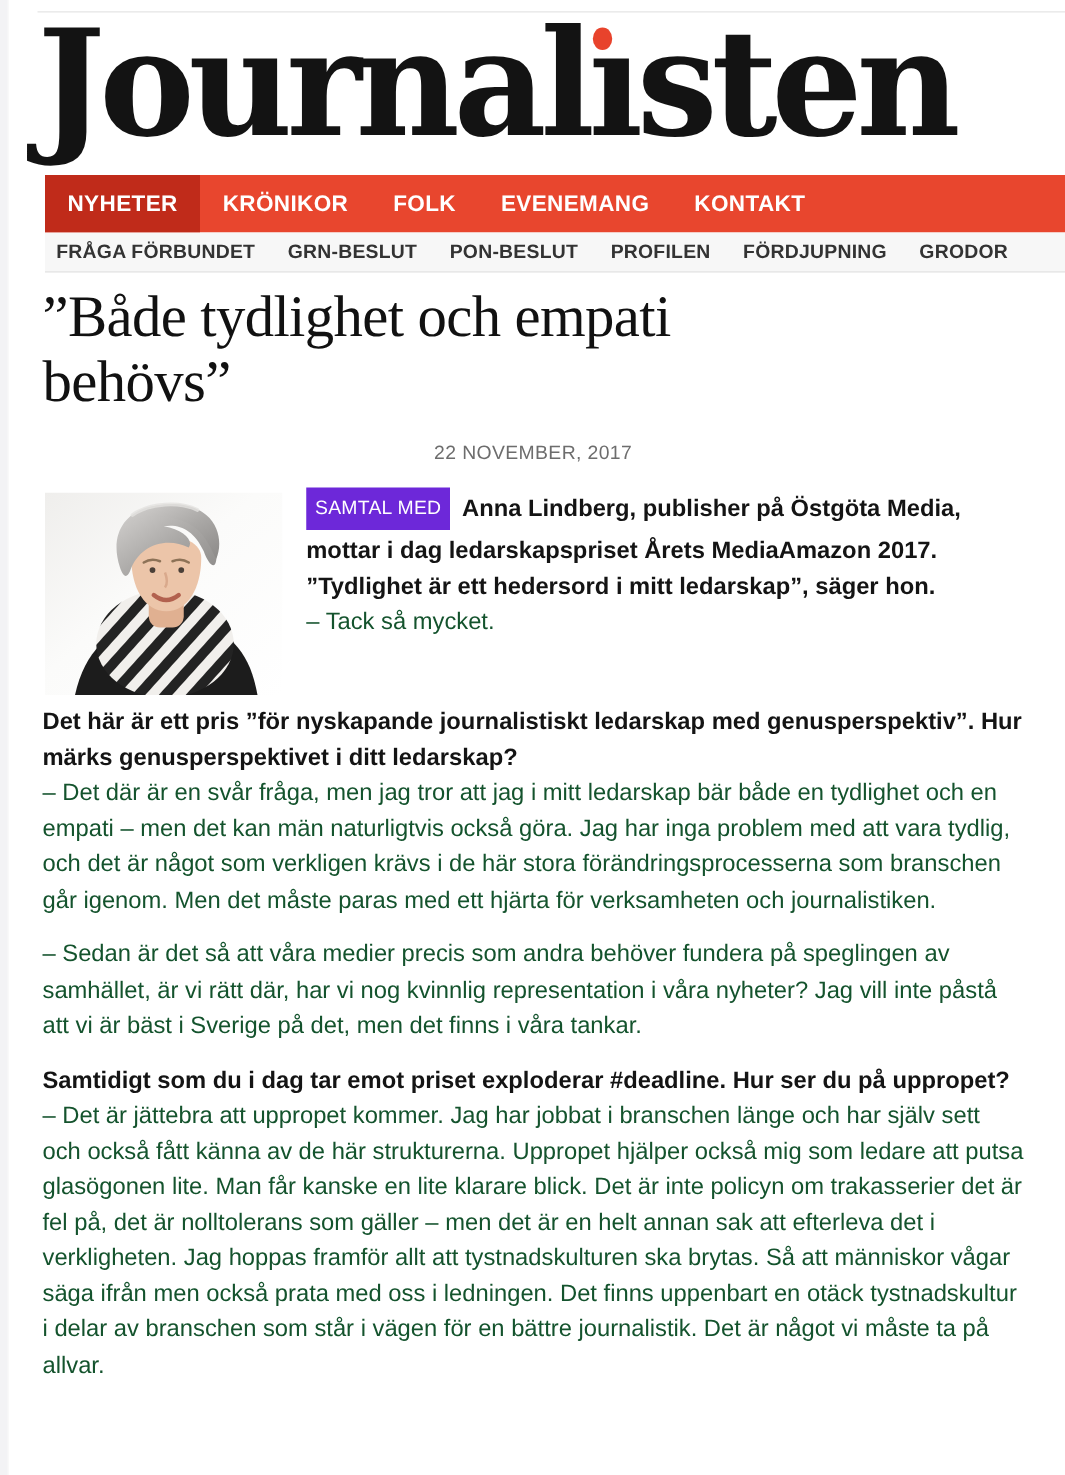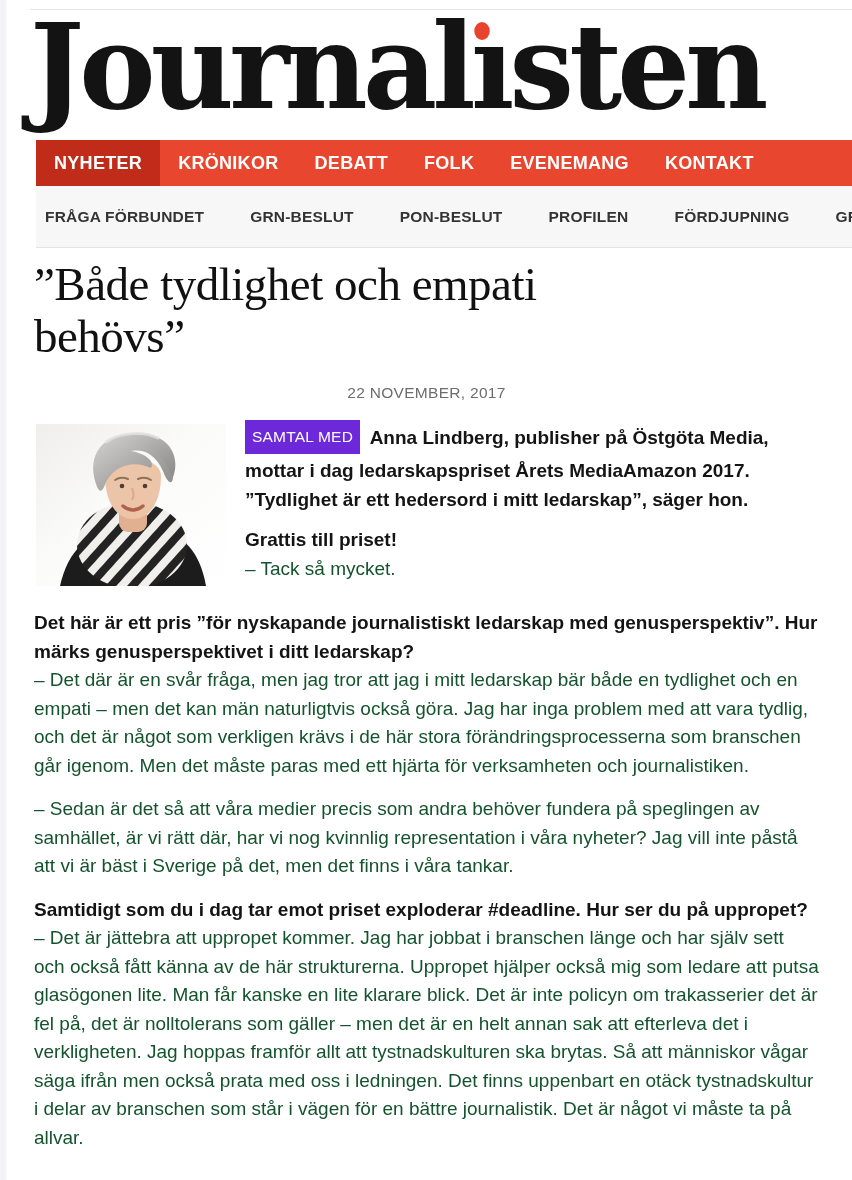--- a/index.html
+++ b/index.html
@@ -34,22 +34,22 @@
   }
   .mainnav a {
     display:flex; align-items:center; padding:0 18px;
     color:#fff; font-weight:bold; font-size:18px; letter-spacing:0.3px;
     text-decoration:none;
   }
   .mainnav a.active { background:#c02b1a; }
 
   
   .subnav {
-    margin-left:36px; height:62px; background:#f7f7f7; border-bottom:1px solid #e3e3e3;
-    display:flex; align-items:center; overflow:hidden; white-space:nowrap; padding-left:0;gap:20px;
+    margin-left:36px; height:32px; background:#f7f7f7; border-bottom:1px solid #e3e3e3;
+    display:flex; align-items:center; overflow:hidden; white-space:nowrap; padding-left:0;
   }
   .subnav a {
     padding:0 13px; color:#333; font-weight:bold; font-size:15.5px;
     letter-spacing:0.2px; text-decoration:none;
   }
   .subnav a:first-child { padding-left:9px; }
 
   
   .article { padding:0 33px 0 34px; }
   h1.title {
@@ -81,21 +81,20 @@
 <div class="left-gutter"></div>
 <div class="top-divider"></div>
 
 <header class="masthead">
   <a href="#" class="logo"><span>Journal</span><span class="iwrap"><span>ı</span><span class="ring"></span></span><span>sten</span></a>
 </header>
 
 <nav class="mainnav">
   <a href="#" class="active">NYHETER</a>
   <a href="#">KRÖNIKOR</a>
-  <a href="#">DEBATT</a>
   <a href="#">FOLK</a>
   <a href="#">EVENEMANG</a>
   <a href="#">KONTAKT</a>
 </nav>
 
 <nav class="subnav">
   <a href="#">FRÅGA FÖRBUNDET</a>
   <a href="#">GRN-BESLUT</a>
   <a href="#">PON-BESLUT</a>
   <a href="#">PROFILEN</a>
@@ -136,21 +135,20 @@
       <circle cx="109" cy="62" r="2.3" fill="#4a3f37"></circle>
       <path d="M96 64 q3 8 0 12" stroke="#d9a98c" stroke-width="2" fill="none"></path>
       <path d="M87 82 q10 8 20 0" stroke="#b2614e" stroke-width="3.5" fill="none" stroke-linecap="round"></path>
       <path d="M60 60 C50 30 68 10 96 10 C126 10 140 26 137 54 C136 62 131 58 127 47 C119 30 108 25 95 27 C111 30 119 38 115 44 C97 35 75 42 68 63 C65 70 62 66 60 60 Z" fill="url(#hairg)"></path>
       <path d="M63 26 C76 7 113 4 129 18 C141 28 141 44 137 53 C132 44 128 31 113 24 C96 16 77 20 63 26 Z" fill="url(#hairg)"></path>
       <path d="M70 18 C84 8 108 7 122 14" stroke="#e4e2e0" stroke-width="3" fill="none" stroke-linecap="round" opacity="0.8"></path>
     </svg>
 
     <p class="lead-text"><span class="badge">SAMTAL MED</span> <span>Anna Lindberg, publisher på Östgöta Media, mottar i dag ledarskapspriset Årets MediaAmazon 2017. ”Tydlighet är ett hedersord i mitt ledarskap”, säger hon.</span></p>
 
-    <p class="q greeting">Grattis till priset!</p>
     <p class="a">– Tack så mycket.</p>
   </div>
 
   <p class="q first-full">Det här är ett pris ”för nyskapande journalistiskt ledarskap med genusperspektiv”. Hur märks genusperspektivet i ditt ledarskap?</p>
   <p class="a">– Det där är en svår fråga, men jag tror att jag i mitt ledarskap bär både en tydlighet och en empati – men det kan män naturligtvis också göra. Jag har inga problem med att vara tydlig, och det är något som verkligen krävs i de här stora förändringsprocesserna som branschen går igenom. Men det måste paras med ett hjärta för verksamheten och journalistiken.</p>
   <p class="a spaced">– Sedan är det så att våra medier precis som andra behöver fundera på speglingen av samhället, är vi rätt där, har vi nog kvinnlig representation i våra nyheter? Jag vill inte påstå att vi är bäst i Sverige på det, men det finns i våra tankar.</p>
   <p class="q spaced">Samtidigt som du i dag tar emot priset exploderar #deadline. Hur ser du på uppropet?</p>
   <p class="a">– Det är jättebra att uppropet kommer. Jag har jobbat i branschen länge och har själv sett och också fått känna av de här strukturerna. Uppropet hjälper också mig som ledare att putsa glasögonen lite. Man får kanske en lite klarare blick. Det är inte policyn om trakasserier det är fel på, det är nolltolerans som gäller – men det är en helt annan sak att efterleva det i verkligheten. Jag hoppas framför allt att tystnadskulturen ska brytas. Så att människor vågar säga ifrån men också prata med oss i ledningen. Det finns uppenbart en otäck tystnadskultur i delar av branschen som står i vägen för en bättre journalistik. Det är något vi måste ta på allvar.</p>
 </article>
 

